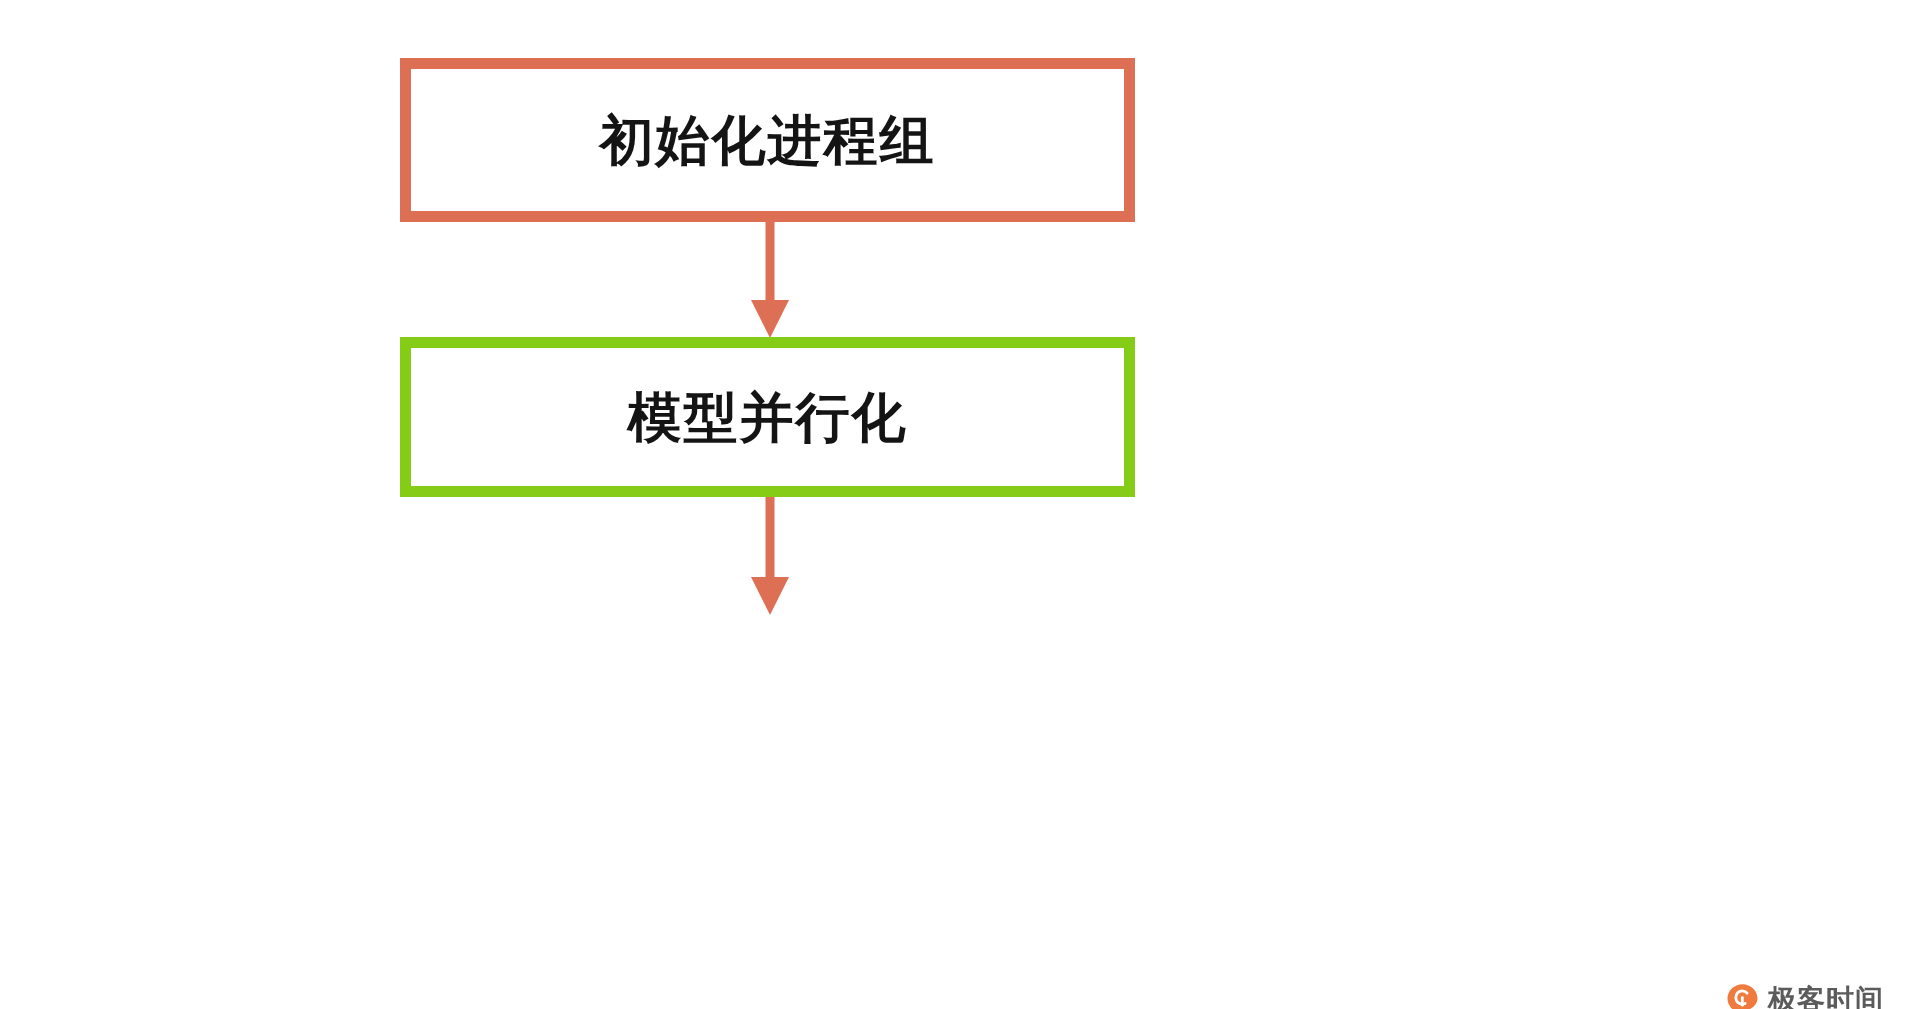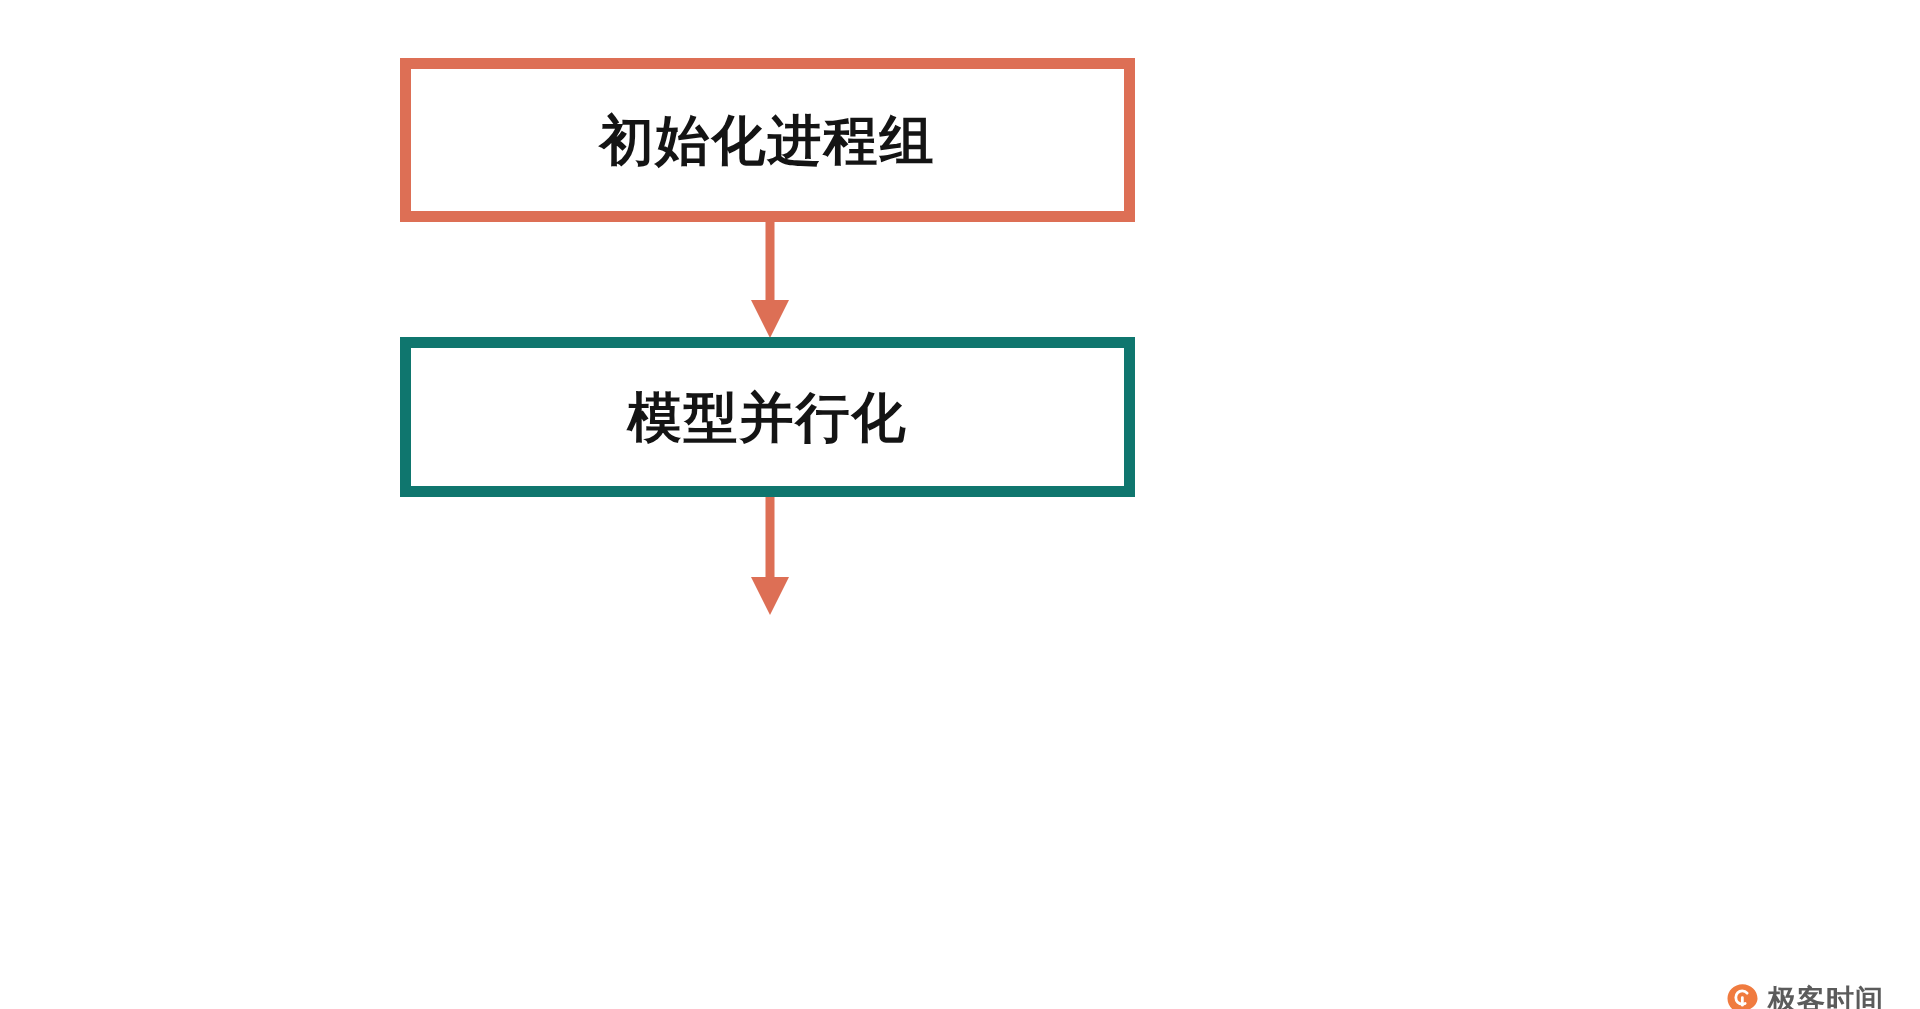--- a/index.html
+++ b/index.html
@@ -120,21 +120,21 @@
     <span class="flow-box-label">初始化进程组</span>
   </div>
 
   <div class="connector" id="connector-1">
     <svg viewBox="0 0 50 116" preserveAspectRatio="none">
       <line x1="25" y1="0" x2="25" y2="86" stroke="#dd6f55" stroke-width="9"></line>
       <polygon points="25,116 6,78 44,78" fill="#dd6f55"></polygon>
     </svg>
   </div>
 
-  <div class="flow-box" id="box-2" style="border: 11px solid #0f766e;">
+  <div class="flow-box" id="box-2" style="border: 11px solid #84cc16;">
     <span class="flow-box-label">模型并行化</span>
   </div>
 
   <div class="connector" id="connector-2">
     <svg viewBox="0 0 50 118" preserveAspectRatio="none">
       <line x1="25" y1="0" x2="25" y2="88" stroke="#dd6f55" stroke-width="9"></line>
       <polygon points="25,118 6,80 44,80" fill="#dd6f55"></polygon>
     </svg>
   </div>
 

